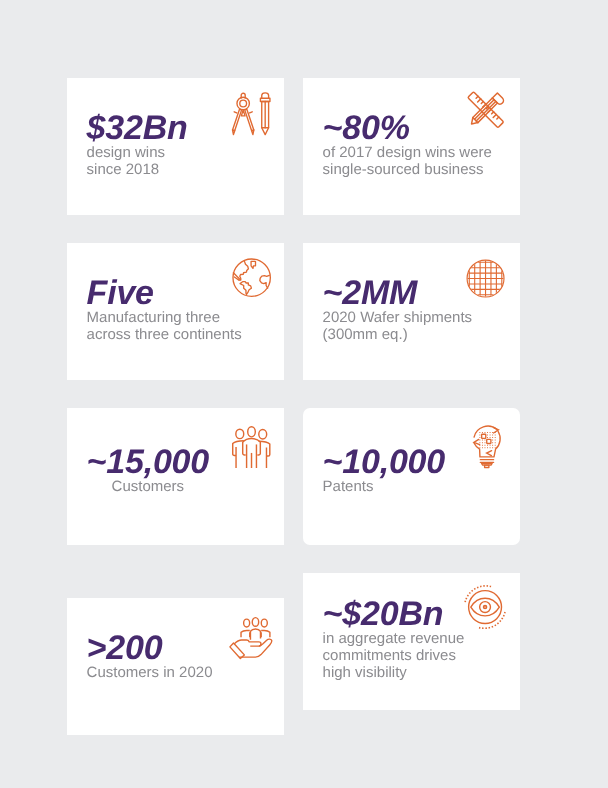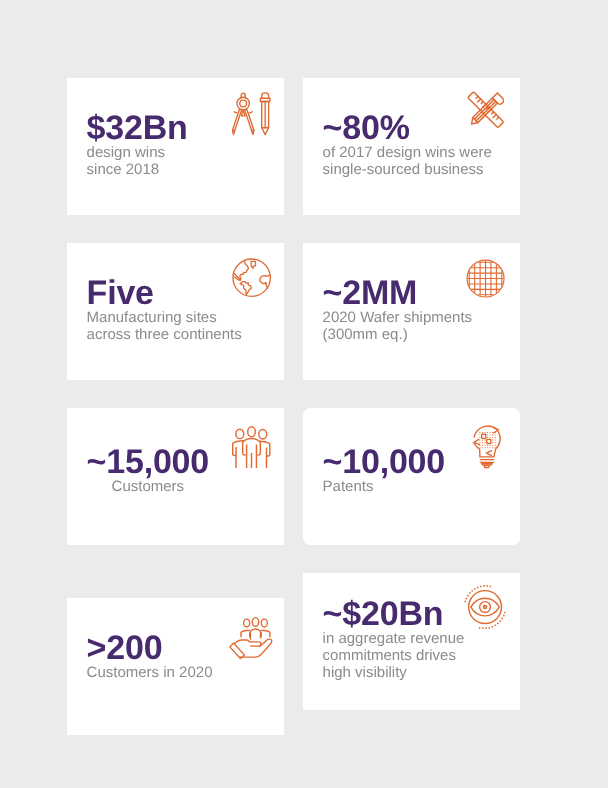--- a/index.html
+++ b/index.html
@@ -4,21 +4,21 @@
 <style>
   html,body{margin:0;padding:0;}
   body{width:608px;height:788px;background:#eaebed;overflow:hidden;
        font-family:"Liberation Sans",sans-serif;
        -webkit-font-smoothing:antialiased;
        text-rendering:geometricPrecision;}
   #grid{position:absolute;left:0;top:0;width:608px;height:788px;}
   .card{position:absolute;width:217px;height:137px;background:#ffffff;}
   .card-body{position:absolute;left:19.6px;}
   .stat{color:#472b6e;font-weight:700;font-size:34px;line-height:34px;
-        letter-spacing:-0.2px;white-space:nowrap;}
+        letter-spacing:-0.2px;white-space:nowrap;font-style:italic;}
   .desc{color:#8b8b8f;font-size:15px;line-height:16.9px;white-space:nowrap;}
   .icon-wrap{position:absolute;}
   .icon-wrap svg{display:block;width:100%;height:100%;overflow:visible;}
 </style>
 </head>
 <body>
 
 <div id="grid">
     <div class="card" style="left: 67px; top: 77.5px;">
       <div class="card-body" style="top: 33.51px;">
@@ -68,21 +68,21 @@
             <path d="M20.9 10.0 V35.6 M23.1 10.0 V35.6"></path>
             <path d="M18.7 35.6 h6.6"></path>
           </g>
         </svg>
       </div>
     </div>
     <div class="card" style="left: 67px; top: 242.5px;">
       <div class="card-body" style="top: 33.51px;">
         <div class="stat">Five</div>
         <div class="desc">
-          <div>Manufacturing sites</div>
+          <div>Manufacturing three</div>
           <div>across three continents</div>
         </div>
       </div>
       <div class="icon-wrap" style="left: 164.7px; top: 15.2px; width: 39.34px; height: 39.34px;">
         <svg viewBox="0 0 40 40" fill="none" stroke="#e06a32" stroke-width="1.35" stroke-linecap="round" stroke-linejoin="round">
           <circle cx="20" cy="20" r="19.0"></circle>
           <path d="M12.7 3.4 13.7 6.4 16.0 8.4 16.7 11.0 15.0 12.7 14.7 14.4 11.7 15.0 11.4 16.6 8.7 16.8 7.9 18.6 8.9 20.6 8.9 22.3"></path>
           <path d="M19.4 3.5 H23.9 V8.0 h-2.1 l-0.45 2.6 -1.95 -2.6 z"></path>
           <path d="M8.2 26.0 10.8 24.1 13.4 24.1 14.4 25.4 16.6 25.4 16.6 27.4 19.0 28.3 19.7 30.7 17.4 32.3 16.0 35.3 14.8 37.0 14.2 35.7 14.2 32.7 11.9 30.7 11.9 28.0 z"></path>
           <path d="M37.9 17.7 35.3 18.7 33.0 18.0 30.3 18.4 28.7 20.4 28.3 23.0 30.0 25.4 32.3 26.0 34.7 25.0 34.7 28.0 36.3 30.7"></path>

